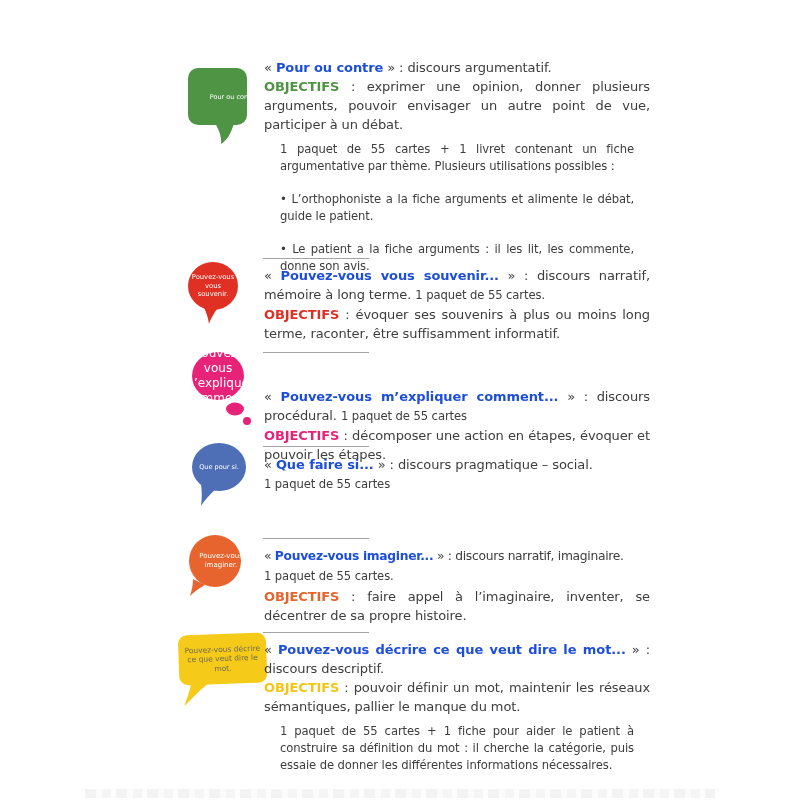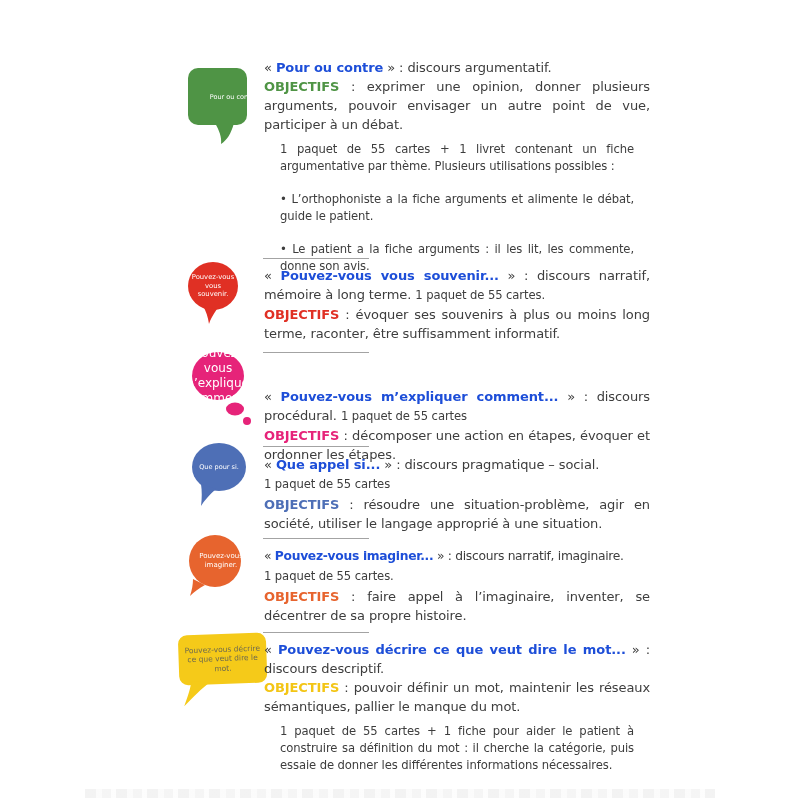--- a/index.html
+++ b/index.html
@@ -80,38 +80,37 @@
       <g fill="#e62379">
         <ellipse cx="26" cy="24" rx="26" ry="24"></ellipse>
         <ellipse cx="43" cy="57" rx="9" ry="6.5"></ellipse>
         <circle cx="55" cy="69" r="4"></circle>
       </g>
     </svg>
     <div class="bubble-label" style="left: 3px; top: 6px; width: 46px; height: 36px; font-size: 12px; color: rgb(255, 255, 255);">Pouvez-vous m’expliquer comment.</div>
   </div>
   <div class="text-col" style="top:360px;margin-top:27px;">
     <p class="main-text"><span>« </span><span class="title-bold">Pouvez-vous m’expliquer comment...</span><span> » : discours procédural. </span><span class="small-inline">1 paquet de 55 cartes</span></p>
-    <p class="main-text"><span class="objectifs-label" style="color: rgb(230, 35, 121);">OBJECTIFS</span><span> : décomposer une action en étapes, évoquer et ordonner les étapes.</span></p>
+    <p class="main-text"><span class="objectifs-label" style="color: rgb(230, 35, 121);">OBJECTIFS</span><span> : décomposer une action en étapes, évoquer et pouvoir les étapes.</span></p>
   </div>
 
   <div class="separator" style="top: 446px; background: rgb(163, 163, 163);"></div>
 
   <div class="bubble" style="left:191px; top:443px;">
     <svg width="56" height="64" viewBox="0 0 56 64">
       <g fill="#4e6fb6">
         <ellipse cx="28" cy="24" rx="27" ry="24"></ellipse>
         <path d="M10 41 L25 46 C18 52 13 58 10 63 C11 55 11 48 10 41 Z"></path>
       </g>
     </svg>
     <div class="bubble-label" style="left: 5px; top: 14px; width: 46px; height: 20px; font-size: 6.5px; color: rgb(255, 255, 255);">Que pour si.</div>
   </div>
   <div class="text-col" style="top:455px;">
-    <p class="main-text"><span>« </span><span class="title-bold">Que appel si...</span><span> » : discours pragmatique – social.</span></p>
+    <p class="main-text"><span>« </span><span class="title-bold">Que faire si...</span><span> » : discours pragmatique – social.</span></p>
     <p class="small-text pack-line">1 paquet de 55 cartes</p>
-    <p class="main-text"><span class="objectifs-label" style="color: rgb(78, 111, 182);">OBJECTIFS</span><span> : résoudre une situation-problème, agir en société, utiliser le langage approprié à une situation.</span></p>
   </div>
 
   <div class="separator" style="top: 538px; background: rgb(163, 163, 163);"></div>
 
   <div class="bubble" style="left:187px; top:535px;">
     <svg width="56" height="64" viewBox="0 0 56 64">
       <g fill="#e7642e">
         <circle cx="28" cy="26" r="26"></circle>
         <path d="M6 44 L18 50 C12 53 7 57 3 61 C5 55 6 49 6 44 Z"></path>
       </g>

